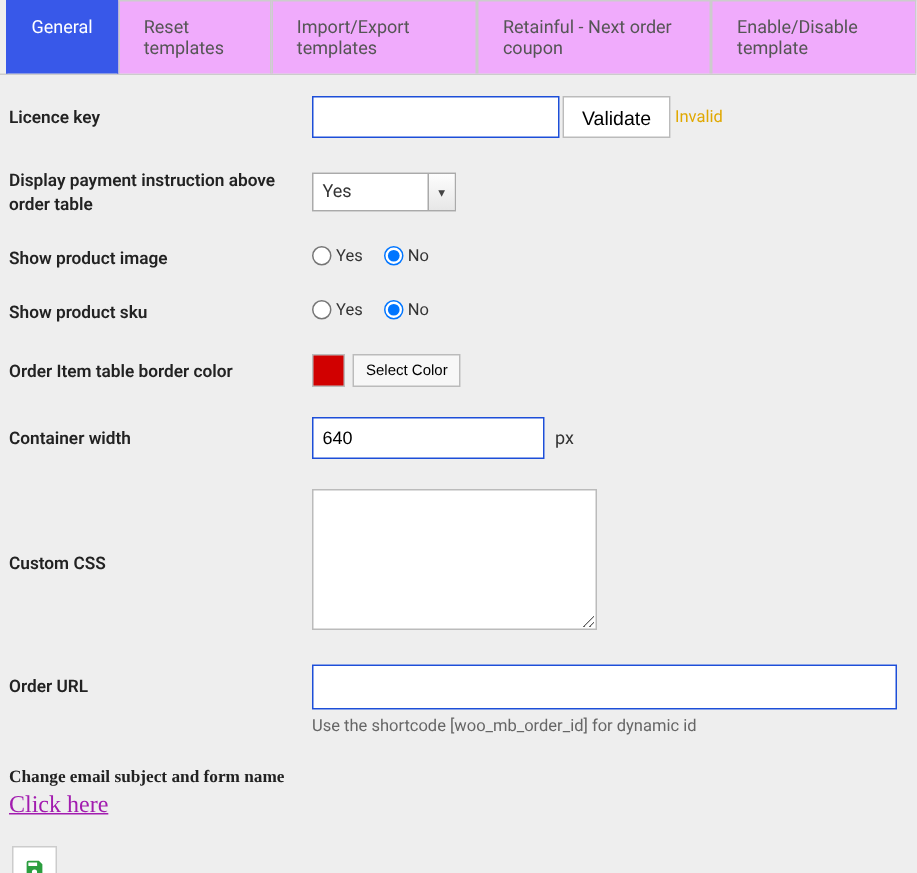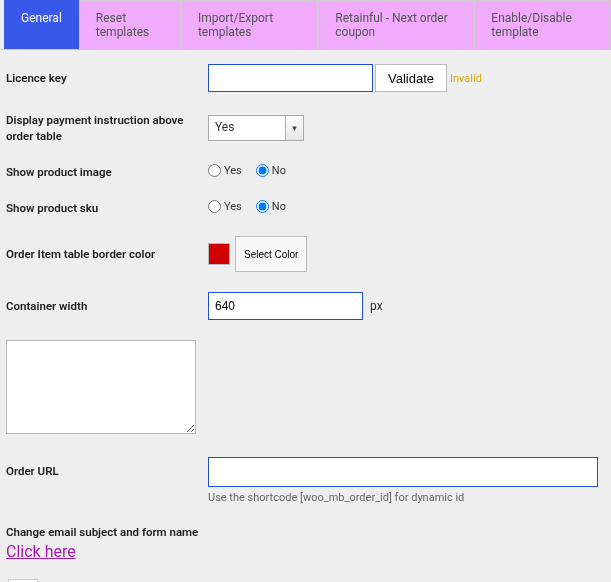--- a/index.html
+++ b/index.html
@@ -105,21 +105,21 @@
   .radio-item input { margin:0; }
   .color-swatch {
     display: inline-block;
     width: 22px;
     height: 22px;
     background: #d10000;
     border: 1px solid #bbb;
     vertical-align: middle;
   }
   .btn-color {
-    height: 36px;
+    height: 22px;
     border: 1px solid #bbb;
     background: #f7f7f7;
     font-size: 10px;
     padding: 0 8px;
     vertical-align: middle;
     margin-left: 2px;
     cursor: pointer;
   }
   .num-input { width: 155px; }
   .unit { font-size: 12px; margin-left: 4px; }
@@ -232,34 +232,35 @@
 
   <div class="row">
     <div class="label">Container width</div>
     <div class="field">
       <input class="text-input num-input" value="640" style="">
       <span class="unit">px</span>
     </div>
   </div>
 
   <div class="row top" style="align-items:center;">
+    <div class="label">Custom CSS</div>
     <div class="field">
       <textarea class="textarea" style=""></textarea>
     </div>
   </div>
 
   <div class="row top">
     <div class="label" style="padding-top:6px;">Order URL</div>
     <div class="field">
       <input class="text-input url-input" value="" style="">
       <div class="hint">Use the shortcode [woo_mb_order_id] for dynamic id</div>
     </div>
   </div>
 
-  <div class="row top" style="flex-direction:column; align-items:flex-start; gap:2px; margin-bottom:10px;">
+  <div class="row top" style="flex-direction:column; align-items:flex-start; gap:2px; margin-bottom:10px;font-family:Liberation Serif, serif;">
     <div class="label" style="flex:none;">Change email subject and form name</div>
     <a class="link">Click here</a>
   </div>
 
   <div class="save-btn">
     <span class="save-icon">
       <svg width="14" height="14" viewBox="0 0 24 24">
           <path fill="#2b9e3f" d="M17 3H5a2 2 0 0 0-2 2v14a2 2 0 0 0 2 2h14a2 2 0 0 0 2-2V7l-4-4zM12 19a3 3 0 1 1 0-6 3 3 0 0 1 0 6zm3-10H5V5h10v4z"></path>
         </svg>
     </span>

